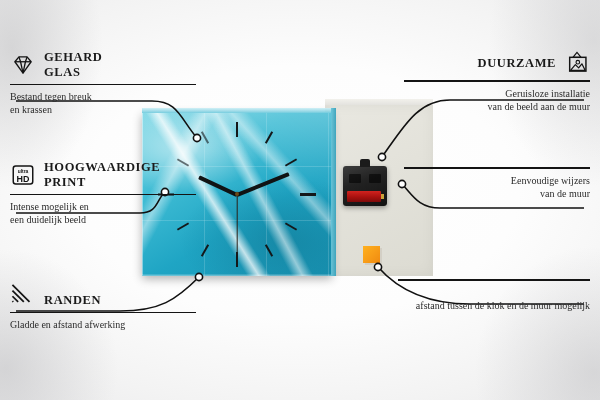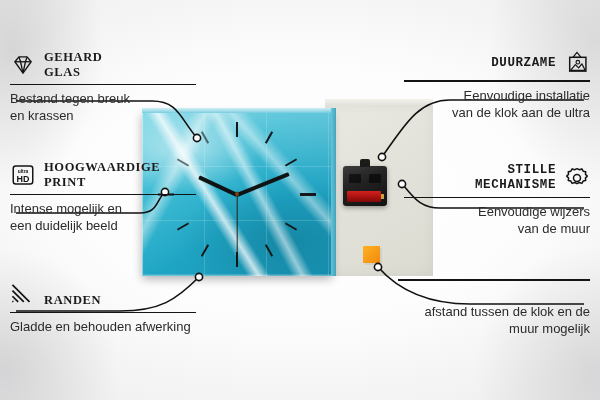--- a/index.html
+++ b/index.html
@@ -86,24 +86,24 @@
   #links{position:absolute;inset:0;pointer-events:none;}
 
   
   .feat{position:absolute;width:186px;}
   .feat .head{display:flex;align-items:center;gap:8px;}
   .feat.right .head{flex-direction:row;justify-content:flex-end;}
   .feat .ttl{
     font-family:"Liberation Serif", serif;font-weight:700;font-size:12.5px;
     letter-spacing:.6px;color:#1a1a1a;line-height:1.18;text-transform:uppercase;
   }
-  .feat.right .ttl{text-align:right;font-family:Liberation Mono, monospace;}
+  .feat.right .ttl{text-align:right;}
   .feat .rule{height:1.5px;background:#141414;margin:4px 0 5px 0;width:100%;}
   .feat .sub{
-    font-family:Liberation Sans, sans-serif;font-size:13px;color:#2b2b2b;line-height:1.32;
+    font-family:Liberation Serif, serif;font-size:10px;color:#2b2b2b;line-height:1.32;
   }
   .feat.right .sub{text-align:right;}
   .ico{width:26px;height:26px;flex:0 0 26px;display:block;}
 
   .f1{left:10px;top:50px;}
   .f2{left:10px;top:160px;}
   .f3{left:10px;top:278px;}
   .f4{left:404px;top:50px;}
   .f5{left:404px;top:163px;}
   .f6{left:398px;top:275px;width:192px;}
@@ -223,56 +223,44 @@
             <path d="M3 26 L4 27"></path>
         </g>
       </svg>
       <div class="ttl">
         <br>
         <span>RANDEN</span>
       </div>
     </div>
     <div class="rule"></div>
     <div class="sub">
-      <span>Gladde en behouden afwerking</span>
+      <span>Gladde en afstand afwerking</span>
     </div>
   </div>
 
   <div class="feat f4 right">
     <div class="head">
       <div class="ttl">
         <span>DUURZAME</span><br>
       </div>
       <svg class="ico" viewBox="0 0 32 32">
         <path d="M16 3 L11 9 H21 Z" fill="none" stroke="#141414" stroke-width="1.5"></path>
         <rect x="7" y="9" width="20" height="17" fill="none" stroke="#141414" stroke-width="1.8"></rect>
         <circle cx="17" cy="15" r="2.2" fill="none" stroke="#141414" stroke-width="1.4"></circle>
         <path d="M8 25 L14 18 L18 22 L22 17 L26 25 Z" fill="none" stroke="#141414" stroke-width="1.5" stroke-linejoin="round"></path>
       </svg>
     </div>
     <div class="rule"></div>
     <div class="sub">
-      <span>Eenvoudige installatie</span><br>
-      <span>van de klok aan de ultra</span>
+      <span>Geruisloze installatie</span><br>
+      <span>van de beeld aan de muur</span>
     </div>
   </div>
 
   <div class="feat f5 right">
-    <div class="head">
-      <div class="ttl">
-        <span>STILLE</span><br>
-        <span>MECHANISME</span>
-      </div>
-      <svg class="ico" viewBox="0 0 32 32">
-        <g fill="none" stroke="#141414" stroke-width="1.9" stroke-linejoin="round">
-          <path d="M16 4.5 l3 1.3 3-1 1.6 2.8 3.1 .6 -.3 3.2 2.2 2.3 -2.2 2.3 .3 3.2 -3.1 .6 -1.6 2.8 -3-1 -3 1.3 -3-1.3 -3 1 -1.6-2.8 -3.1-.6 .3-3.2 -2.2-2.3 2.2-2.3 -.3-3.2 3.1-.6 1.6-2.8 3 1 Z"></path>
-          <circle cx="16" cy="16" r="4.3"></circle>
-        </g>
-      </svg>
-    </div>
     <div class="rule"></div>
     <div class="sub">
       <span>Eenvoudige wijzers</span><br>
       <span>van de muur</span>
     </div>
   </div>
 
   <div class="feat f6 right">
     <div class="rule"></div>
     <div class="sub">

